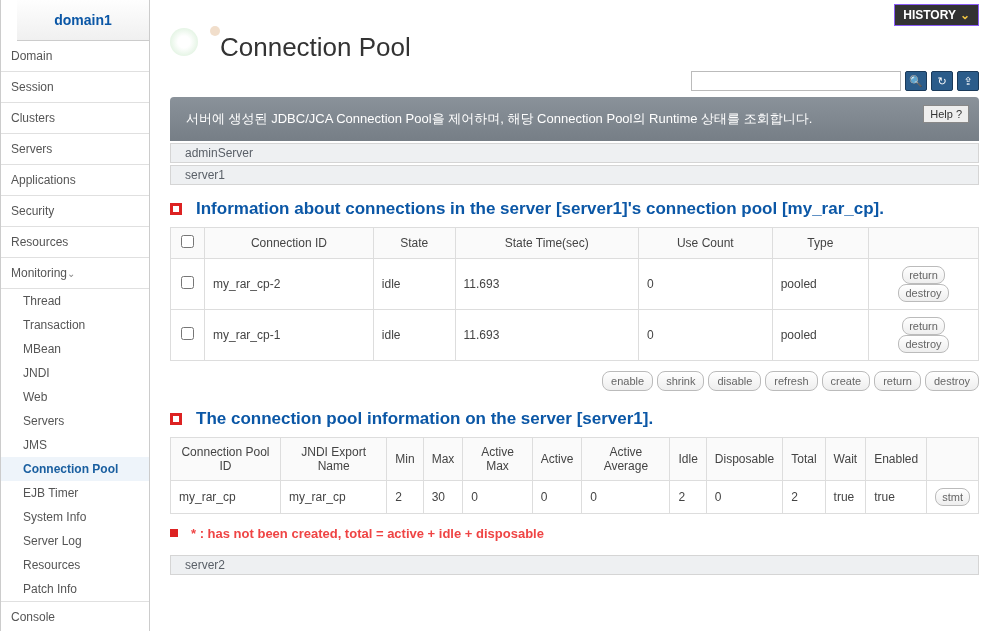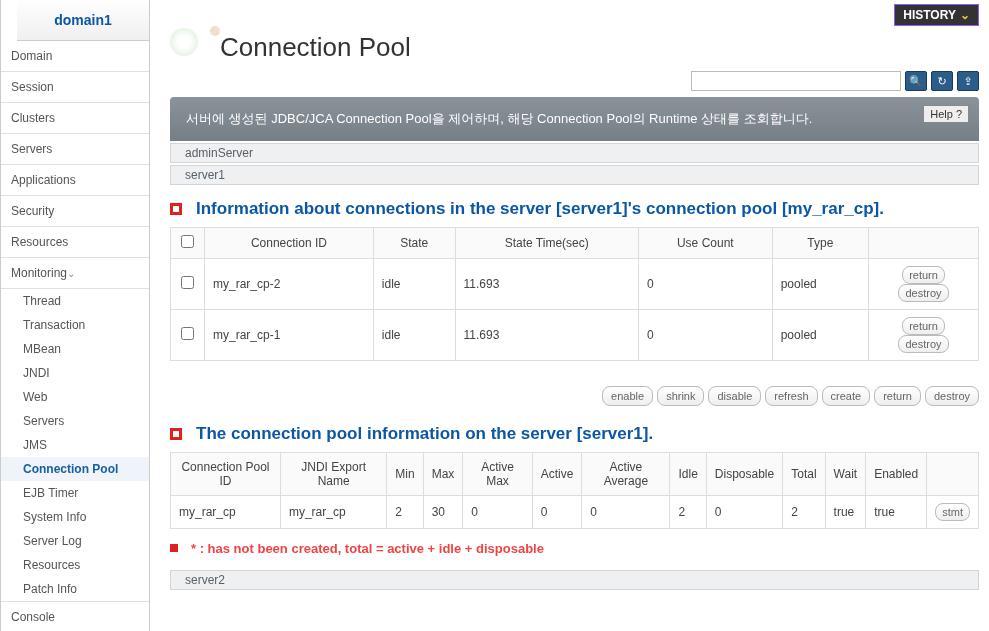--- a/index.html
+++ b/index.html
@@ -226,21 +226,20 @@
   border-radius: 8px;
 }
 .btn-row {
   display: flex;
   justify-content: flex-end;
   gap: 4px;
   padding: 10px 10px 4px 0;
 }
 .btn-row .small-btn {
   padding: 3px 8px;
-  margin-top: 15px;
 }
 .note {
   color: #ef4444;
   font-size: 13px;
   font-weight: bold;
   padding: 12px 0;
   display: flex;
   align-items: center;
   gap: 13px;
 }

